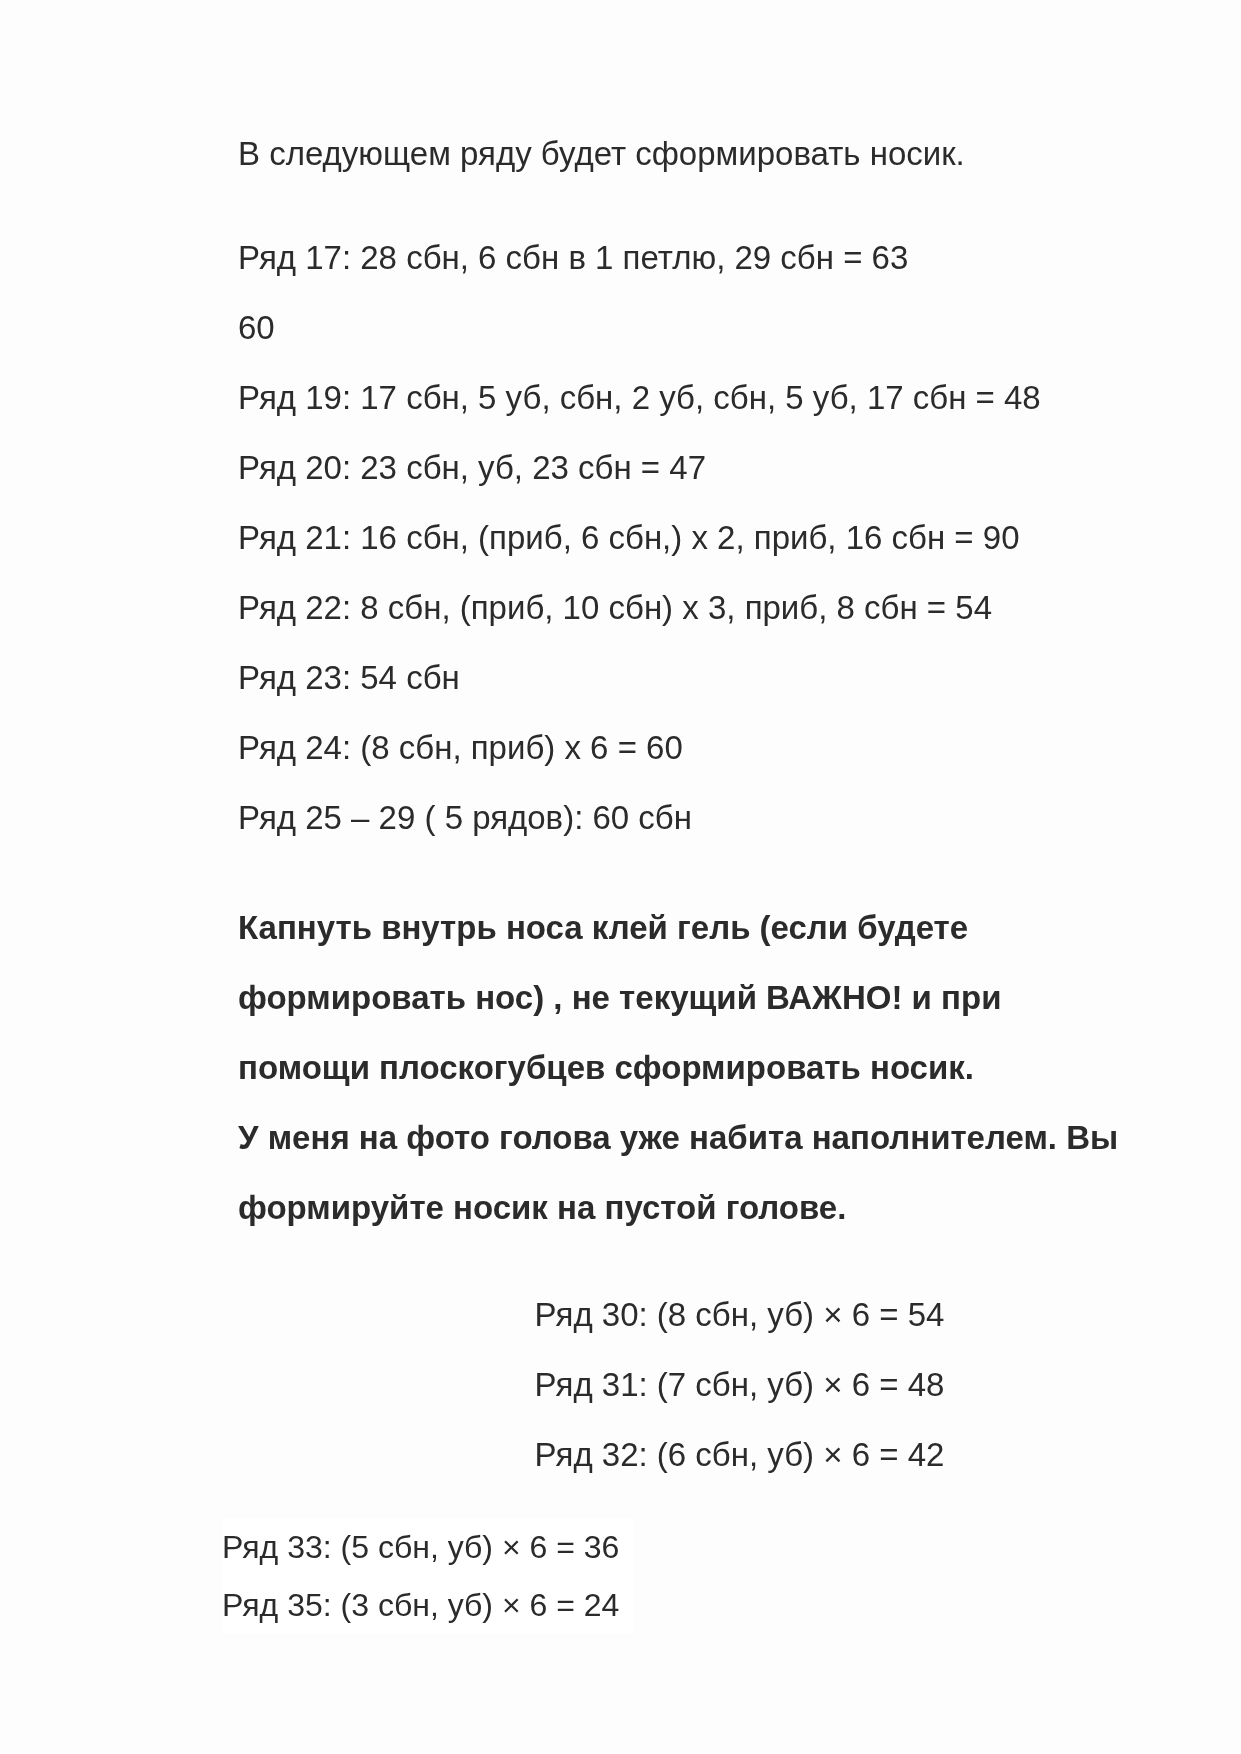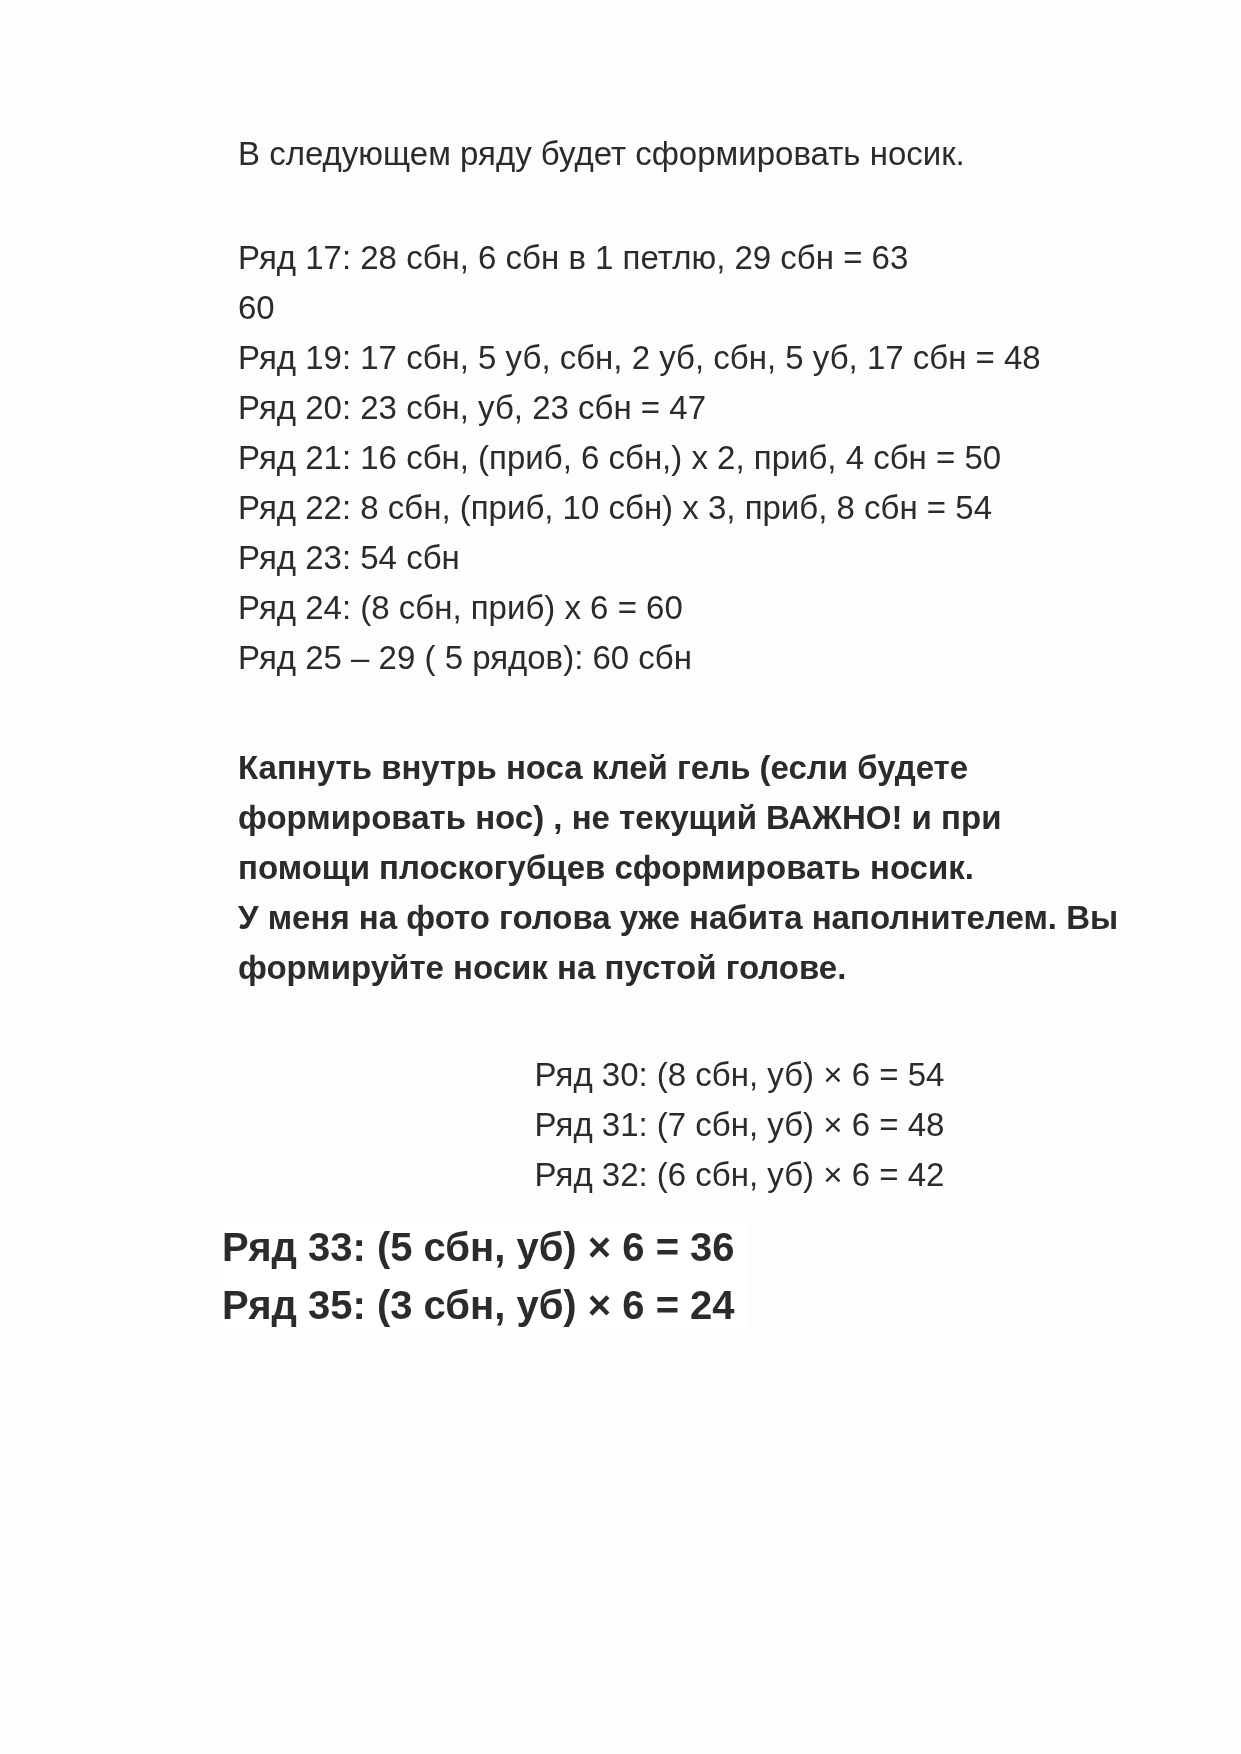--- a/index.html
+++ b/index.html
@@ -14,20 +14,21 @@
     color: #2b2b2b;
     overflow: hidden;
   }
   .page {
     position: relative;
     width: 1241px;
     height: 1754px;
   }
   .line {
     white-space: nowrap;
+    margin-top: 20px;
   }
   .intro {
     margin: 129px 0 0 238px;
     font-size: 33px;
     line-height: 50px;
   }
   .rows-block-1 {
     margin: 54px 0 0 238px;
     font-size: 33px;
     line-height: 50px;
@@ -39,23 +40,22 @@
     font-weight: bold;
   }
   .rows-block-2 {
     margin: 57px 0 0 238px;
     font-size: 33px;
     line-height: 50px;
     text-align: center;
   }
   .rows-block-3 {
     margin: 18px 0 0 222px;
-    font-size: 40px;
+    font-size: 32px;
     line-height: 58px;
-    font-weight: bold;
   }
   .rows-block-3 .line {
     background: #ffffff;
     display: inline-block;
     padding-right: 14px;
   }
   .rows-block-3 .line-wrap {
     line-height: 58px;
     height: 58px;
   }
@@ -65,21 +65,21 @@
 
 <div class="page">
 
   <div class="intro line">В следующем ряду будет сформировать носик.</div>
 
   <div class="rows-block-1">
     <div class="line">Ряд 17: 28 сбн, 6 сбн в 1 петлю, 29 сбн = 63</div>
     <div class="line">60</div>
     <div class="line">Ряд 19: 17 сбн, 5 уб, сбн, 2 уб, сбн, 5 уб, 17 сбн = 48</div>
     <div class="line">Ряд 20: 23 сбн, уб, 23 сбн = 47</div>
-    <div class="line">Ряд 21: 16 сбн, (приб, 6 сбн,) х 2, приб, 4 сбн = 50</div>
+    <div class="line">Ряд 21: 16 сбн, (приб, 6 сбн,) х 2, приб, 16 сбн = 90</div>
     <div class="line">Ряд 22: 8 сбн, (приб, 10 сбн) х 3, приб, 8 сбн = 54</div>
     <div class="line">Ряд 23: 54 сбн</div>
     <div class="line">Ряд 24: (8 сбн, приб) х 6 = 60</div>
     <div class="line">Ряд 25 – 29 ( 5 рядов): 60 сбн</div>
   </div>
 
   <div class="note-paragraph">
     <div class="line">Капнуть внутрь носа клей гель (если будете</div>
     <div class="line">формировать нос) , не текущий ВАЖНО! и при</div>
     <div class="line">помощи плоскогубцев сформировать носик.</div>

